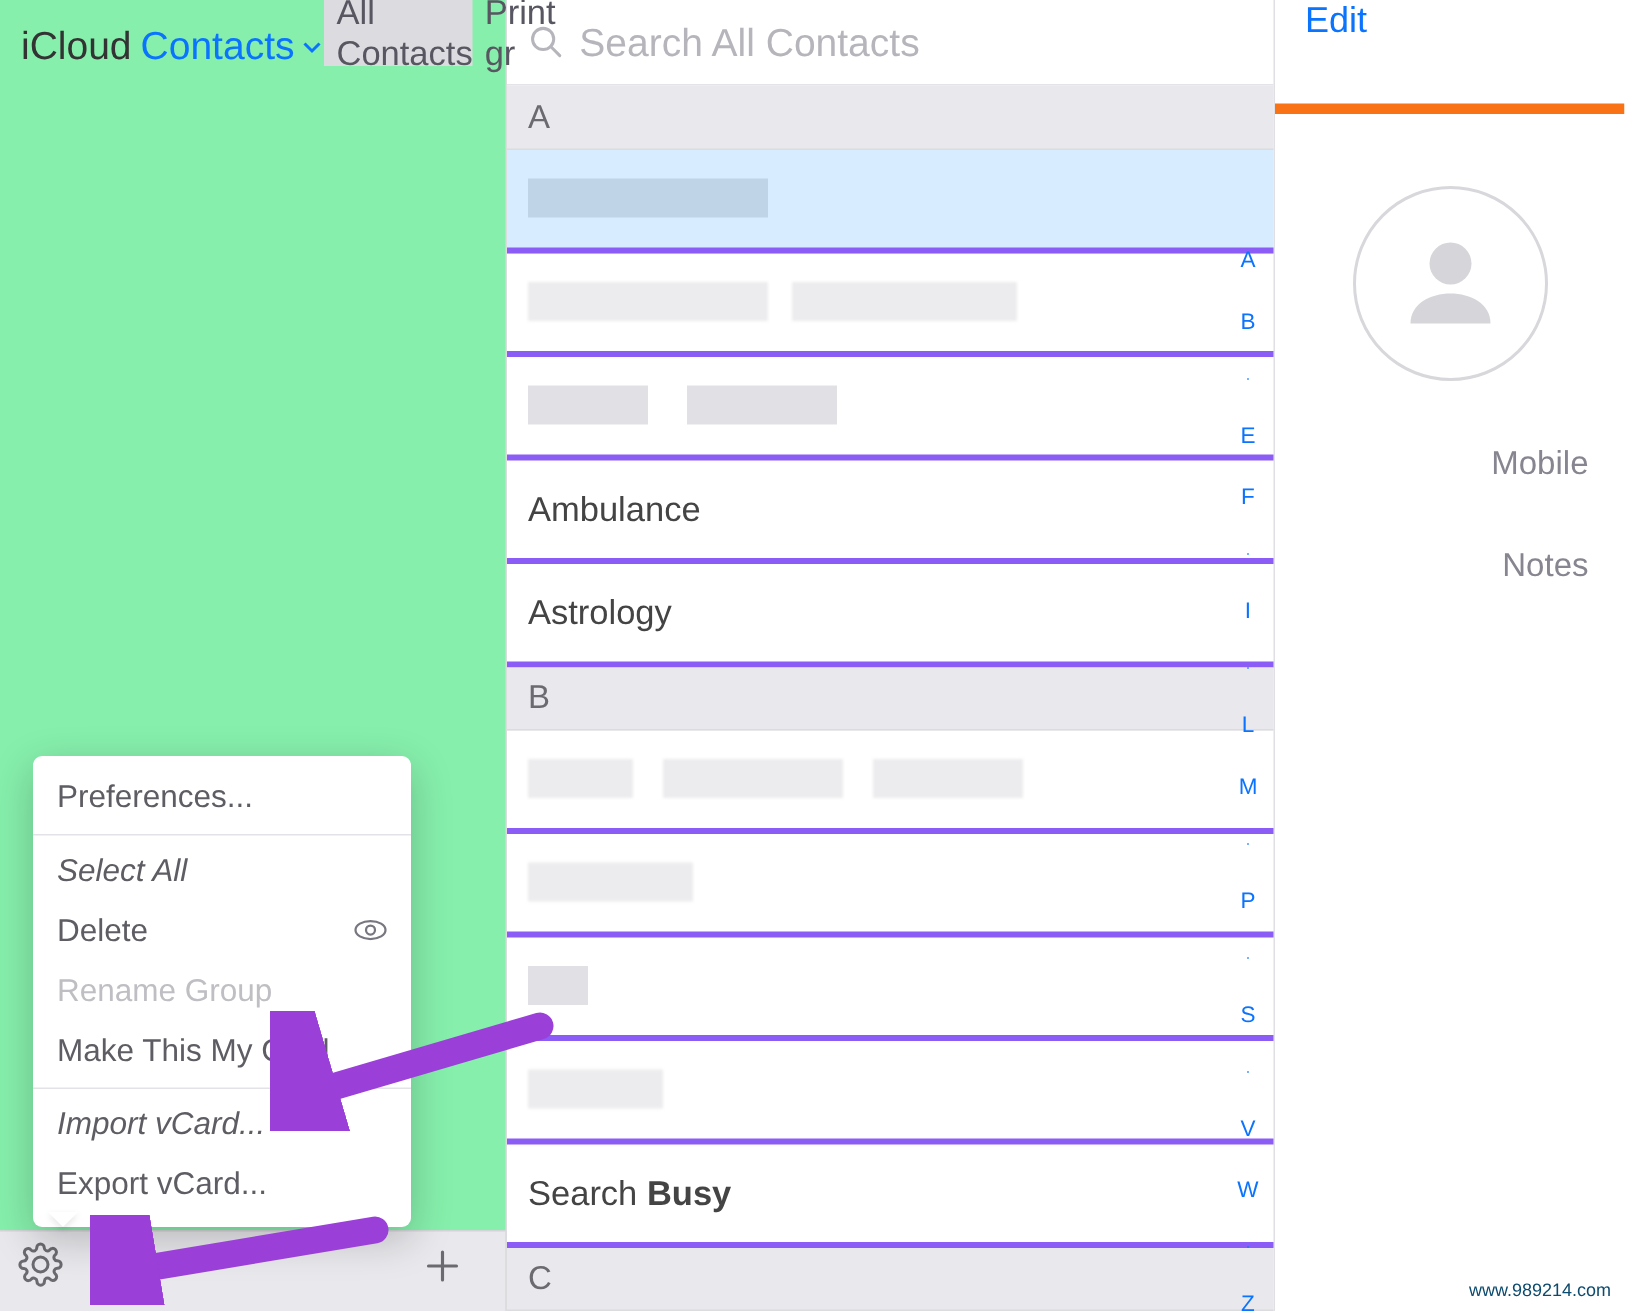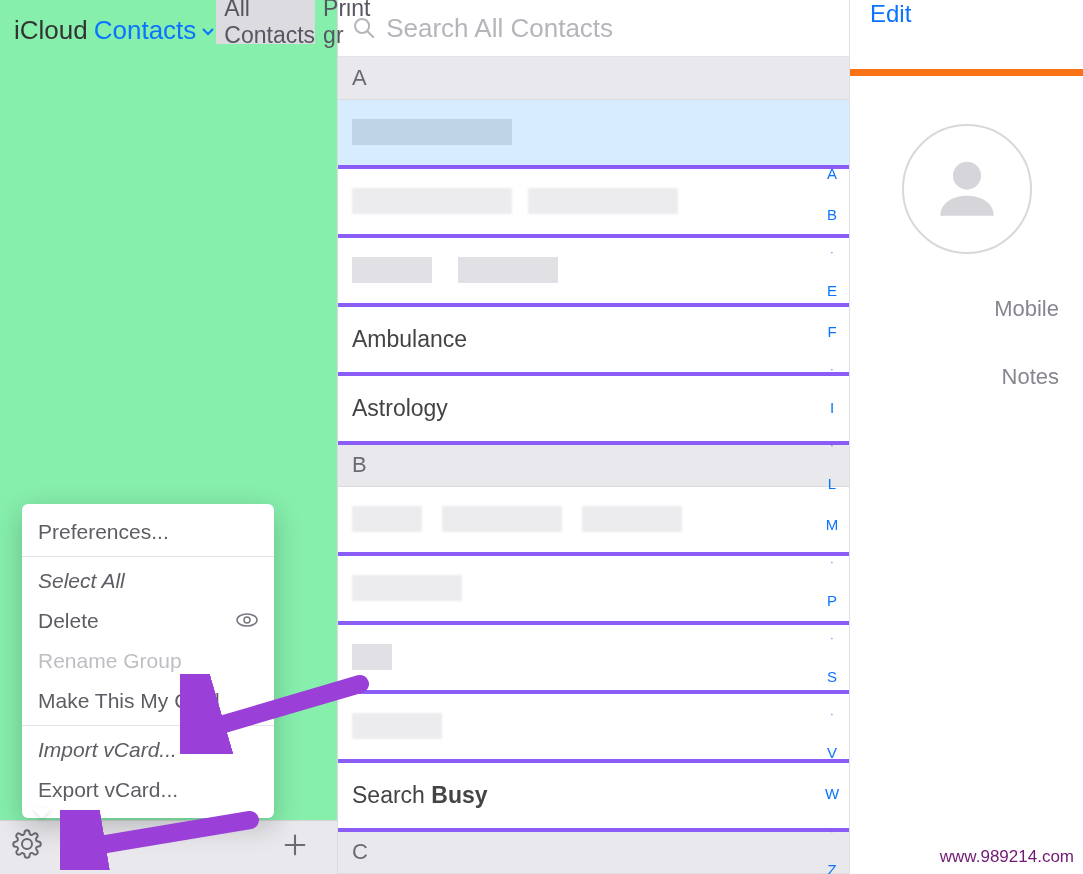--- a/index.html
+++ b/index.html
@@ -48,21 +48,21 @@
   .detail { flex: 1; display: flex; flex-direction: column; }
   .detail-top { height: 76px; display: flex; align-items: flex-start; padding-left: 20px; border-bottom: 7px solid #f97316; }
   .edit-btn { color: #0b74ff; font-size: 24px; }
   .avatar-wrap { display:flex; justify-content:center; padding-top: 48px; }
   .avatar { width: 130px; height: 130px; border-radius: 50%; border: 2px solid #d8d7db; display: flex; align-items: center; justify-content: center; color: #cfced3; }
   .detail-field { text-align: right; padding-right: 24px; margin-top: 42px; font-size: 22px; color: #878690; }
 
   
   .arrow { position: absolute; z-index: 40; pointer-events: none; }
 
-  .watermark { position: absolute; right: 6px; bottom: 6px; font-size: 17px; color: #701a75; background: rgba(255,255,255,0.7); padding: 1px 3px; }
+  .watermark { position: absolute; right: 6px; bottom: 6px; font-size: 12px; color: #0c4a6e; background: rgba(255,255,255,0.7); padding: 1px 3px; }
 </style>
 </head>
 <body>
 
 <div class="app">
 
   <div class="sidebar">
     <div class="sb-header">
       <span class="sb-brand">iCloud</span>
       <span class="sb-section">

